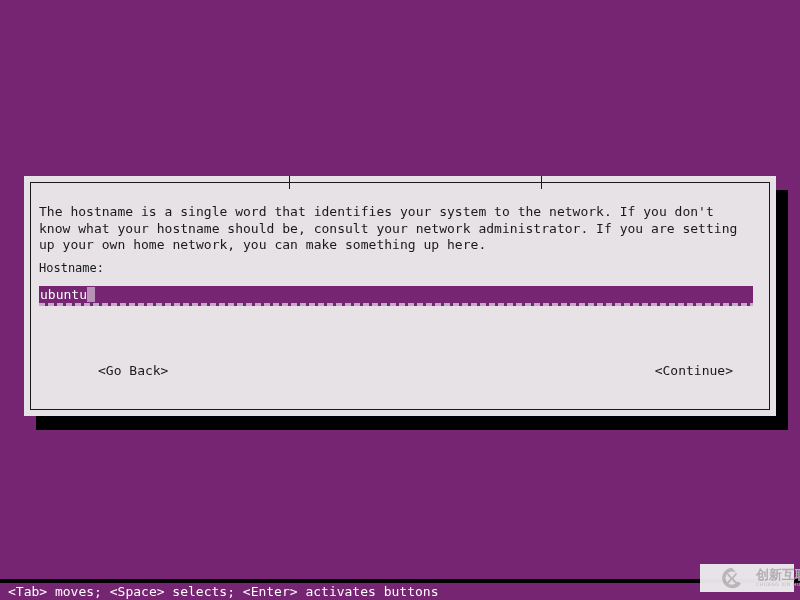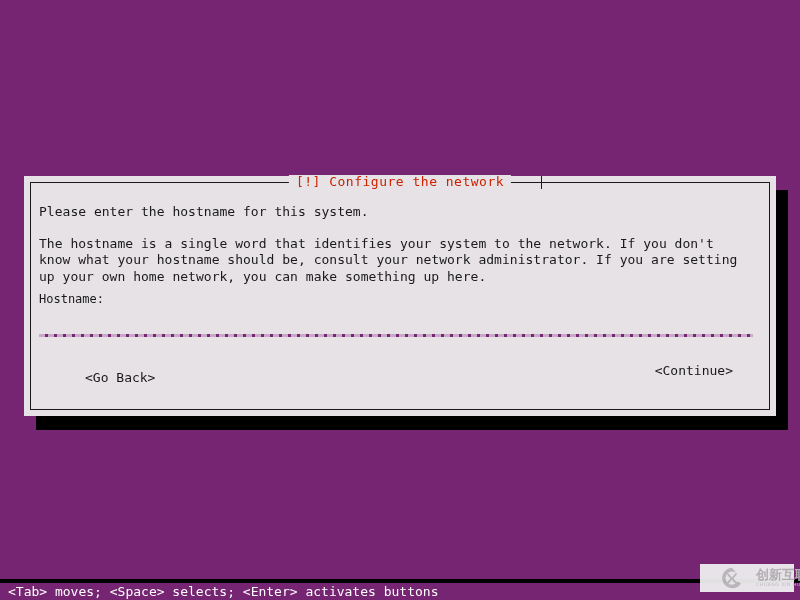--- a/index.html
+++ b/index.html
@@ -175,21 +175,21 @@
     font-size: 13px;
     line-height: 18px;
     color: #1a1a1a;
     white-space: pre;
     background: transparent;
     border: none;
     padding: 0;
     font-family: inherit;
     cursor: pointer;
   }
-  .btn-back    { left: 46px; margin-top: 7px; }
+  .btn-back    { left: 59px; }
   .btn-continue{ right: 28px; }
 
   
   .statusbar {
     position: absolute;
     left: 0;
     bottom: 0;
     width: 800px;
     height: 17px;
     background: #762572;
@@ -262,34 +262,36 @@
 
   <div class="dialog-shadow"></div>
 
   <div class="dialog">
 
     <div class="dialog-frame"></div>
 
     <div class="title-band">
       <span class="title-tick left"></span>
       <span class="title-tick right"></span>
-      <span class="title-text">[!] Configure the network</span>
     </div>
 
     <div class="content">
 
-      <p class="para intro">Please enter the hostname for this system.</p>
 
       <p class="para body">The hostname is a single word that identifies your system to the network. If you don't
 know what your hostname should be, consult your network administrator. If you are setting
 up your own home network, you can make something up here.</p>
 
       <p class="field-label">Hostname:</p>
 
       <div class="input-row">
+        <div class="input-field">
+          <span class="input-value">ubuntu</span>
+          <span class="input-cursor"></span>
+        </div>
         <div class="input-dashes"></div>
       </div>
 
     </div>
 
     <div class="buttons">
       <button class="btn btn-back">&lt;Go Back&gt;</button>
       <button class="btn btn-continue">&lt;Continue&gt;</button>
     </div>
 

